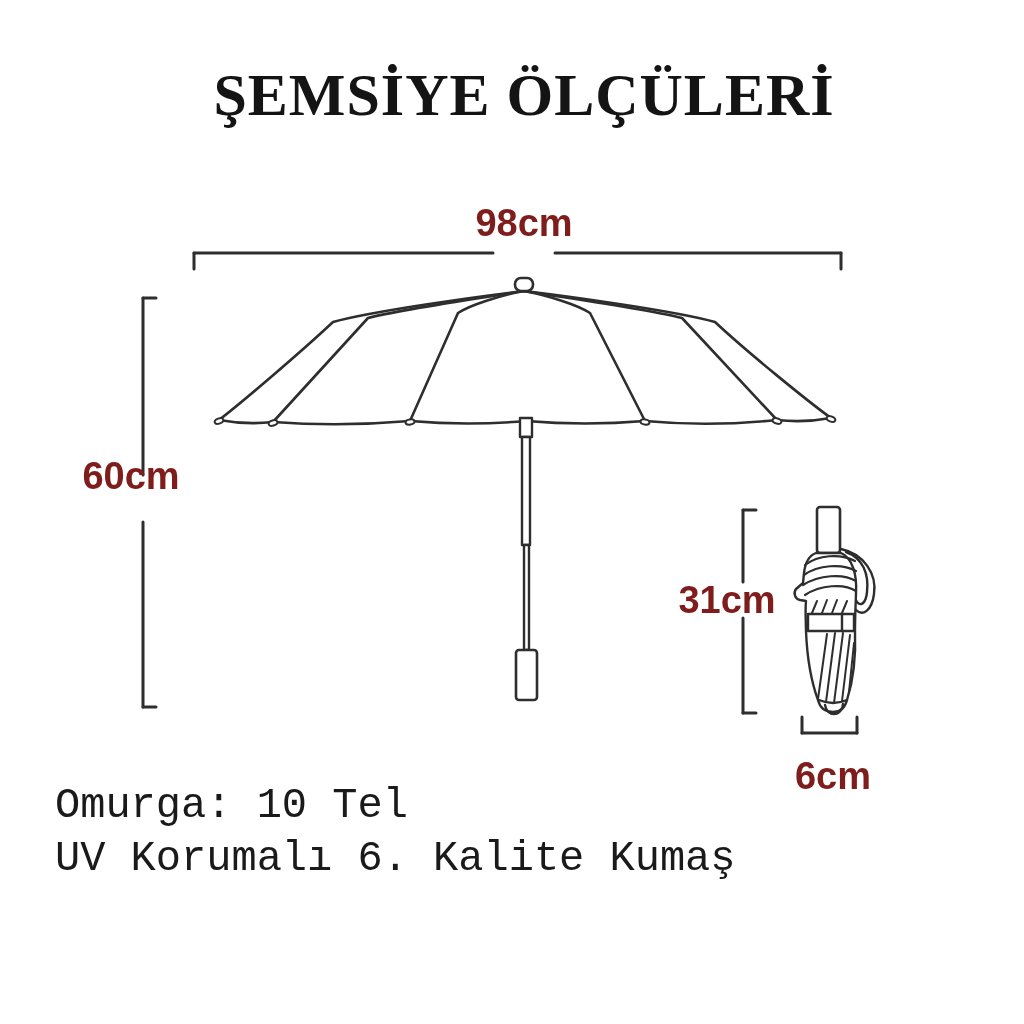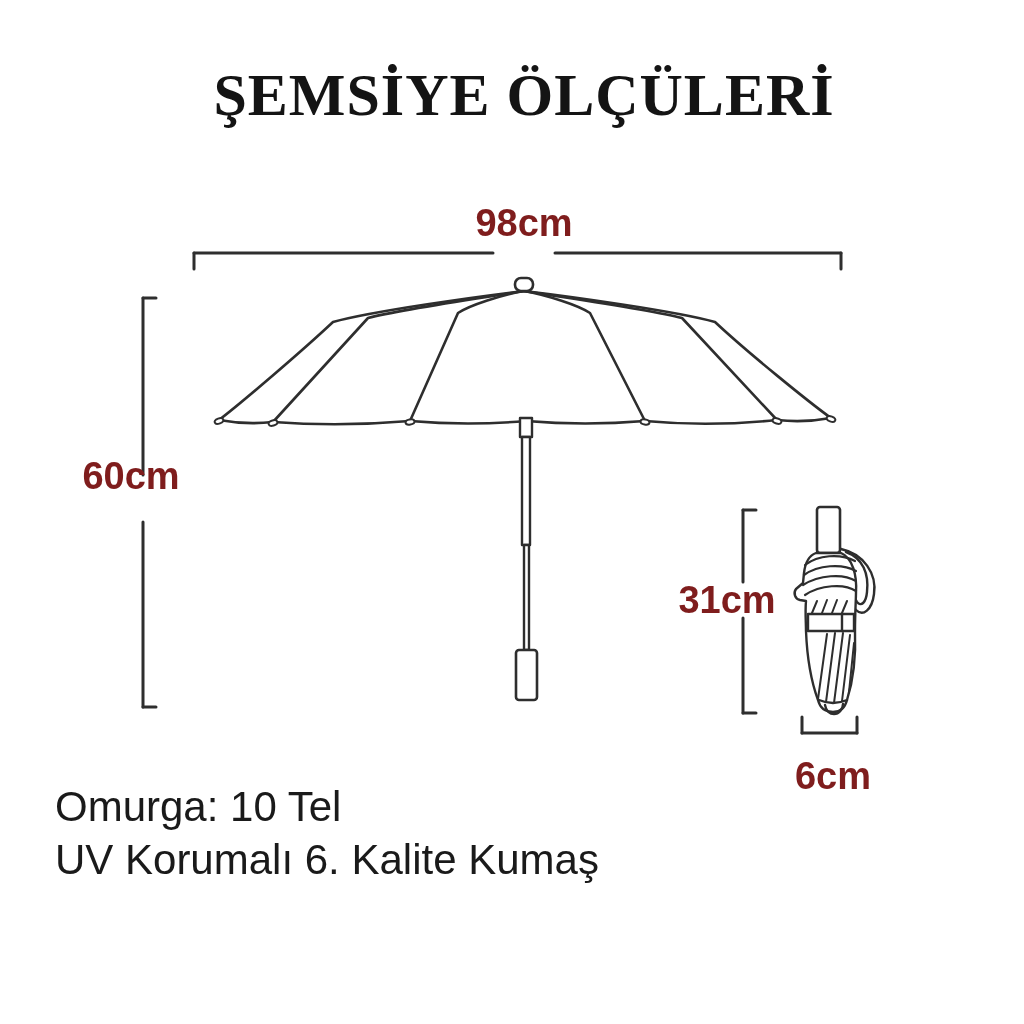--- a/index.html
+++ b/index.html
@@ -25,21 +25,21 @@
     font-weight:bold;font-size:38px;line-height:40px;
     color:#7f1d1d;white-space:nowrap;
     transform:translateX(-50%);
   }
   .dim-label.w98{left:524px;top:203px;}
   .dim-label.h60{left:131px;top:456px;}
   .dim-label.h31{left:727px;top:553px;margin-top:27px;}
   .dim-label.w6{left:833px;top:756px;}
   .specs{
     position:absolute;left:55px;top:780px;width:620px;
-    font-family:Liberation Sans, sans-serif;
+    font-family:Liberation Mono, monospace;
     font-size:42px;line-height:53px;color:#1a1a1a;
   }
   .specs div{white-space:nowrap;}
 </style>
 </head>
 <body>
 
 <div class="stage">
 
   <svg class="drawing" width="1024" height="1024" viewBox="0 0 1024 1024" fill="none" stroke="#2e2e2e" stroke-width="2.6" stroke-linecap="round" stroke-linejoin="round">

